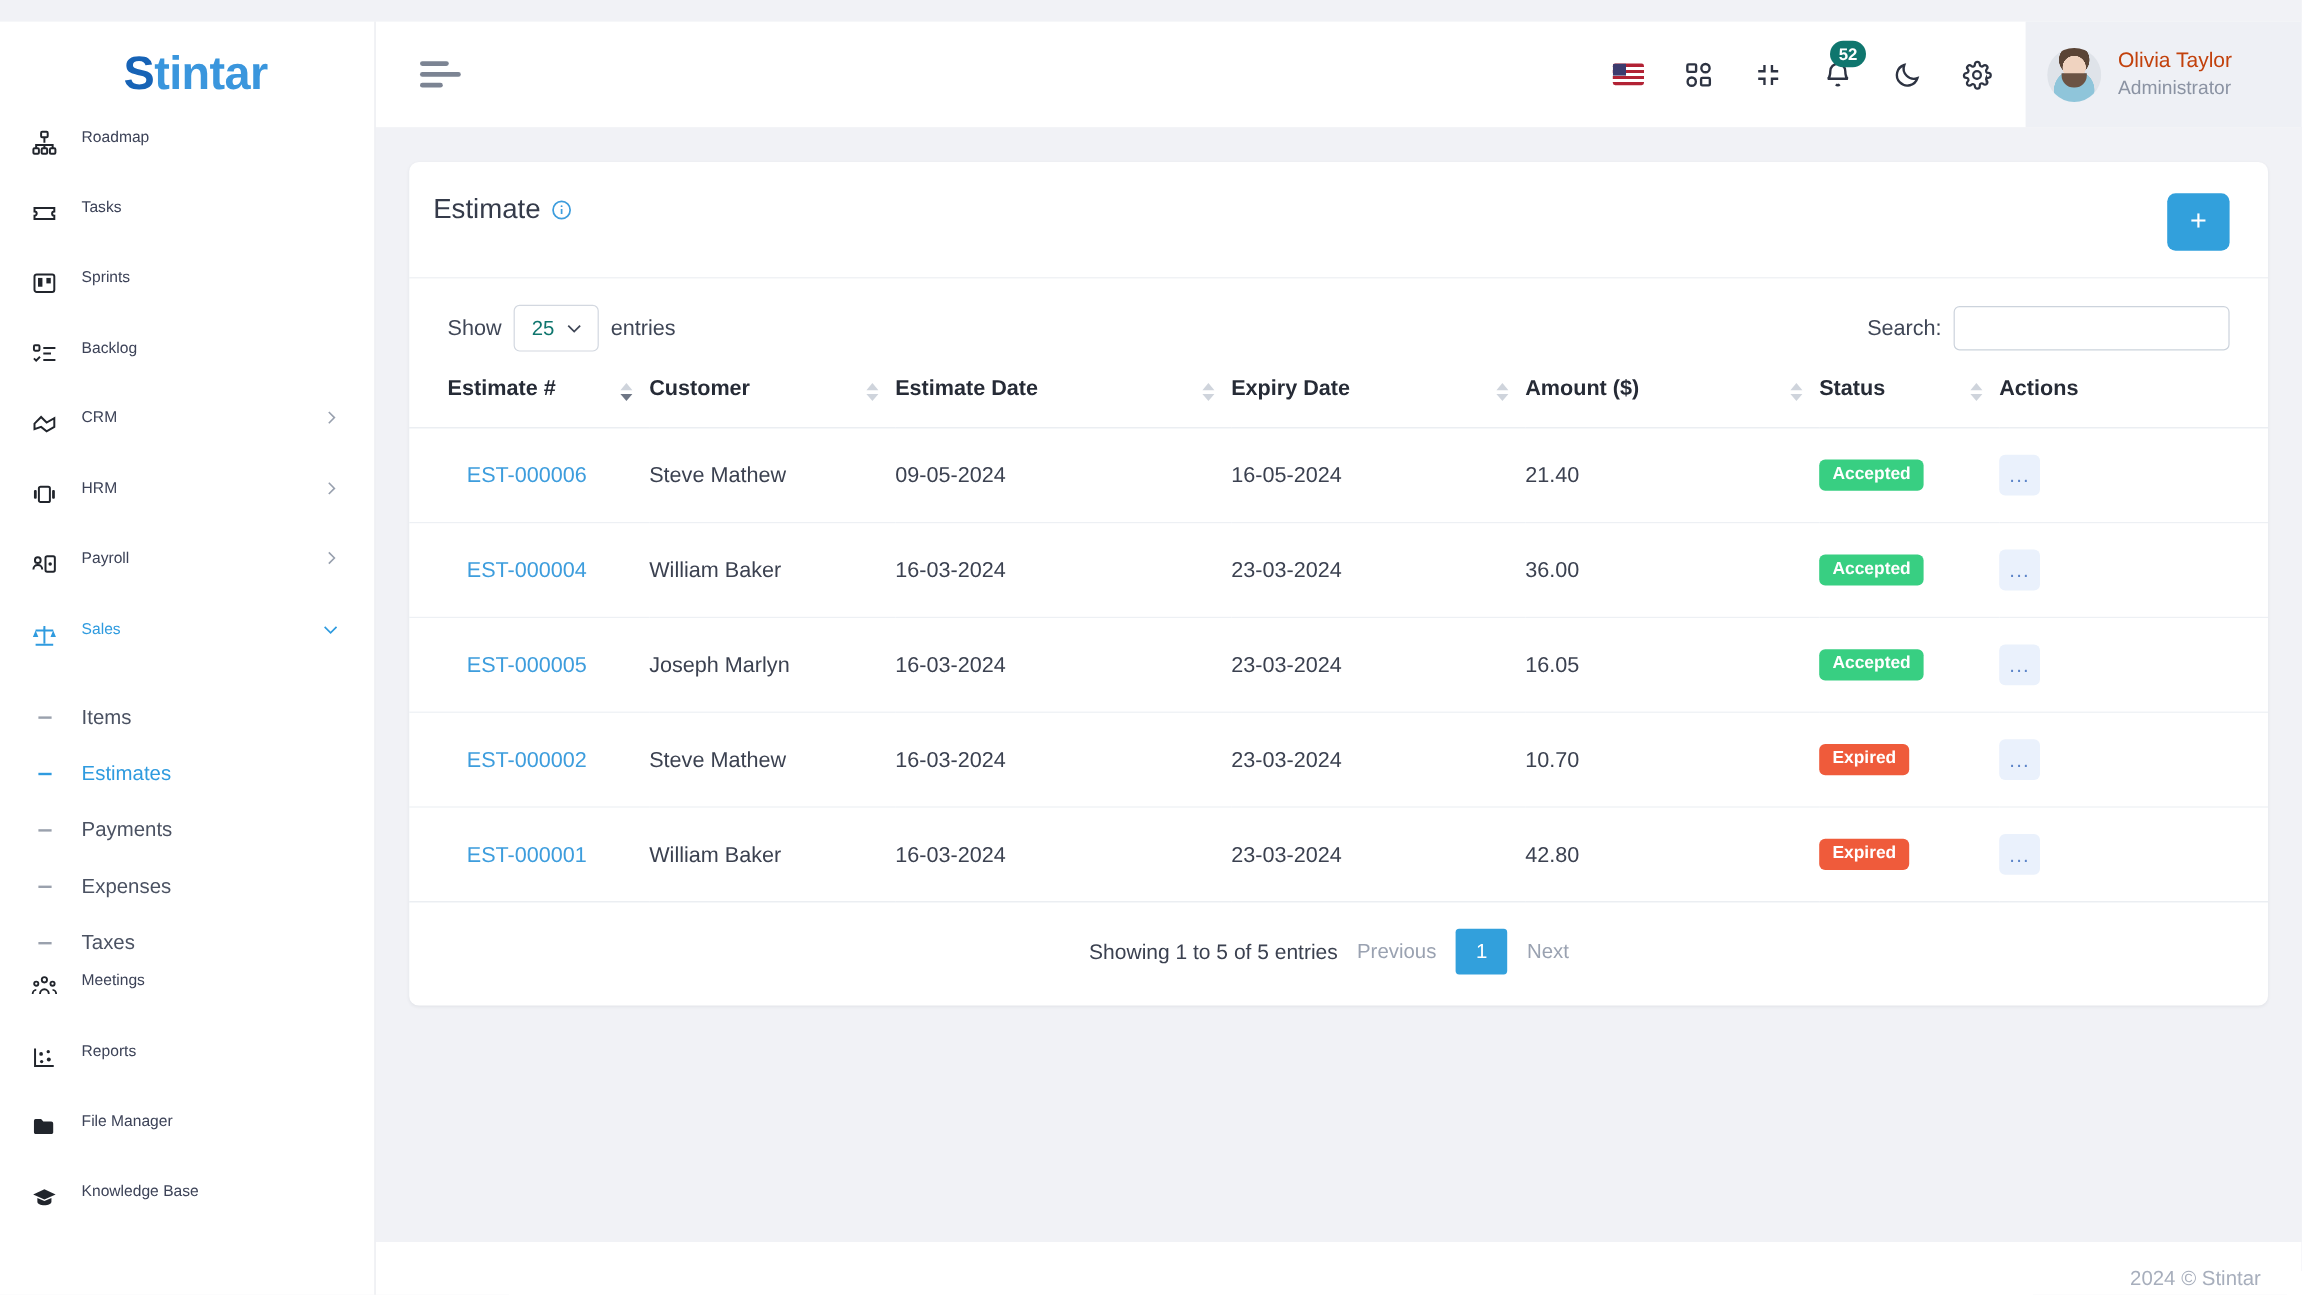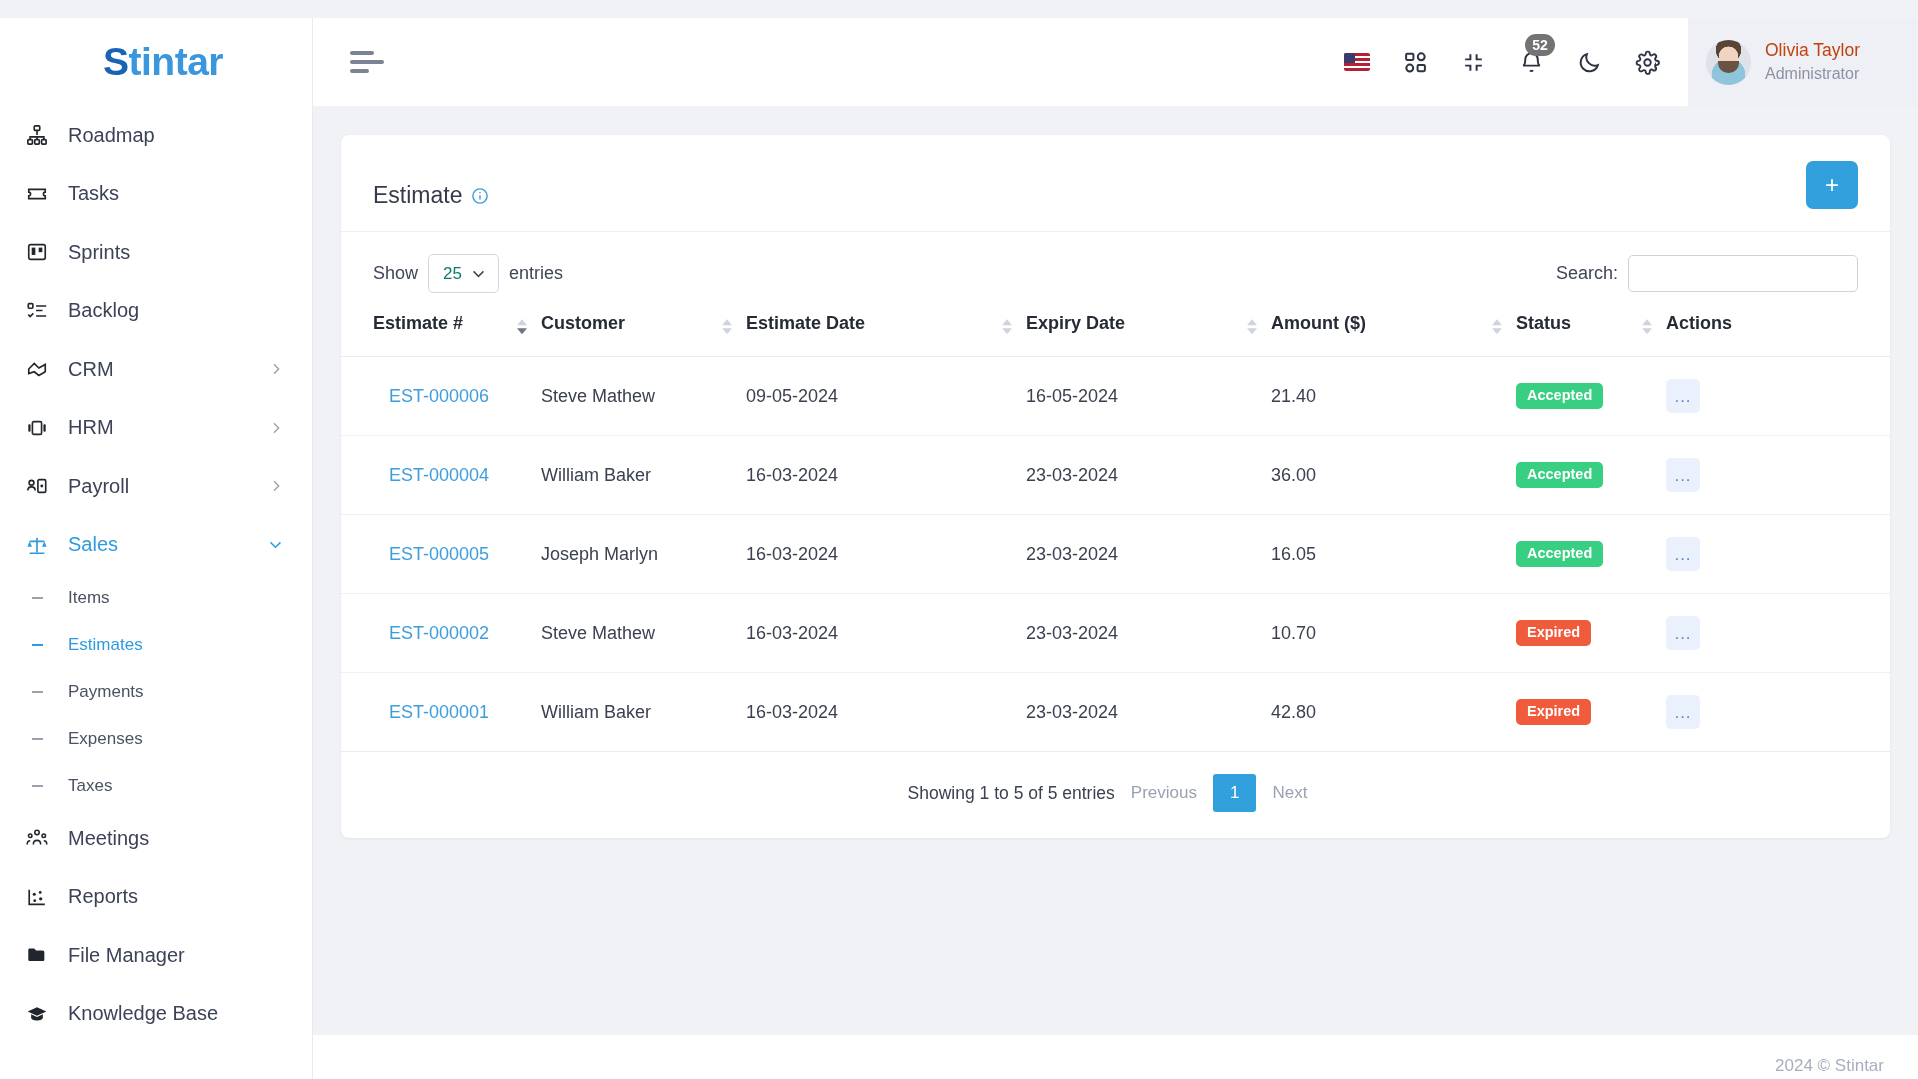--- a/index.html
+++ b/index.html
@@ -27,25 +27,25 @@
   }
   .brand-text {
     font-size: 39px; font-weight: 700; letter-spacing: -0.5px;
     color: #3a96dd;
   }
   .brand-text .s-glyph {
     color: #1763b6; font-weight: 800;
   }
   .nav { padding: 0 0 8px 0; }
   .nav-item {
-    display: flex; align-items: center;
+    display: flex; align-items: flex-start;
     height: 58.5px;
     padding: 0 28px 0 24px;
     color: #3c4257;
-    font-size: 20px;
+    font-size: 13px;
     cursor: pointer;
     user-select: none;
   }
   .nav-item .ico {
     width: 26px; height: 26px; flex: 0 0 26px;
     margin-right: 18px;
     display: flex; align-items: center; justify-content: center;
     color: #21252c;
   }
   .nav-item .lbl { flex: 1 1 auto; white-space: nowrap; }
@@ -93,21 +93,21 @@
   .flag {
     width: 26px; height: 18px; border-radius: 2px; overflow:hidden;
     background: linear-gradient(#b22234 0 14.2%, #fff 14.2% 28.5%, #b22234 28.5% 42.8%, #fff 42.8% 57.1%, #b22234 57.1% 71.4%, #fff 71.4% 85.7%, #b22234 85.7% 100%);
     position: relative;
   }
   .flag::after {
     content:""; position:absolute; left:0; top:0; width:11px; height:10px; background:#3c3b6e;
   }
   .badge {
     position: absolute; top: -13px; left: 9px;
-    background: #737373; color: #fff;
+    background: #0f766e; color: #fff;
     font-size: 14px; font-weight: 600;
     border-radius: 11px;
     min-width: 30px; height: 22px;
     display:flex; align-items:center; justify-content:center;
     padding: 0 5px;
     line-height: 1;
   }
   .profile {
     height: 88px; width: 230px;
     background: #eef0f5;
@@ -133,22 +133,22 @@
 
   .content { flex: 1 1 auto; padding: 29px 28px 0 28px; overflow: hidden; }
 
   .card {
     background: #fff;
     border-radius: 8px;
     box-shadow: 0 1px 3px rgba(30,40,60,.07);
     width: 100%;
   }
   .card-head {
-    display:flex; align-items:flex-end; justify-content:space-between;
-    padding: 26px 32px 22px 32px;
+    display:flex; align-items:flex-start; justify-content:space-between;
+    padding: 26px 32px 22px 20px;
     border-bottom: 1px solid #edeff3;
   }
   .card-title {
     display:flex; align-items:center; gap: 9px;
     font-size: 23px; color: #353b4a;
   }
   .info-icon { color:#3d9ddd; display:flex; align-items:center; cursor:pointer;}
   .add-btn {
     width: 52px; height: 48px; border-radius: 7px;
     background: #32a0dc; color:#fff; border:0;

